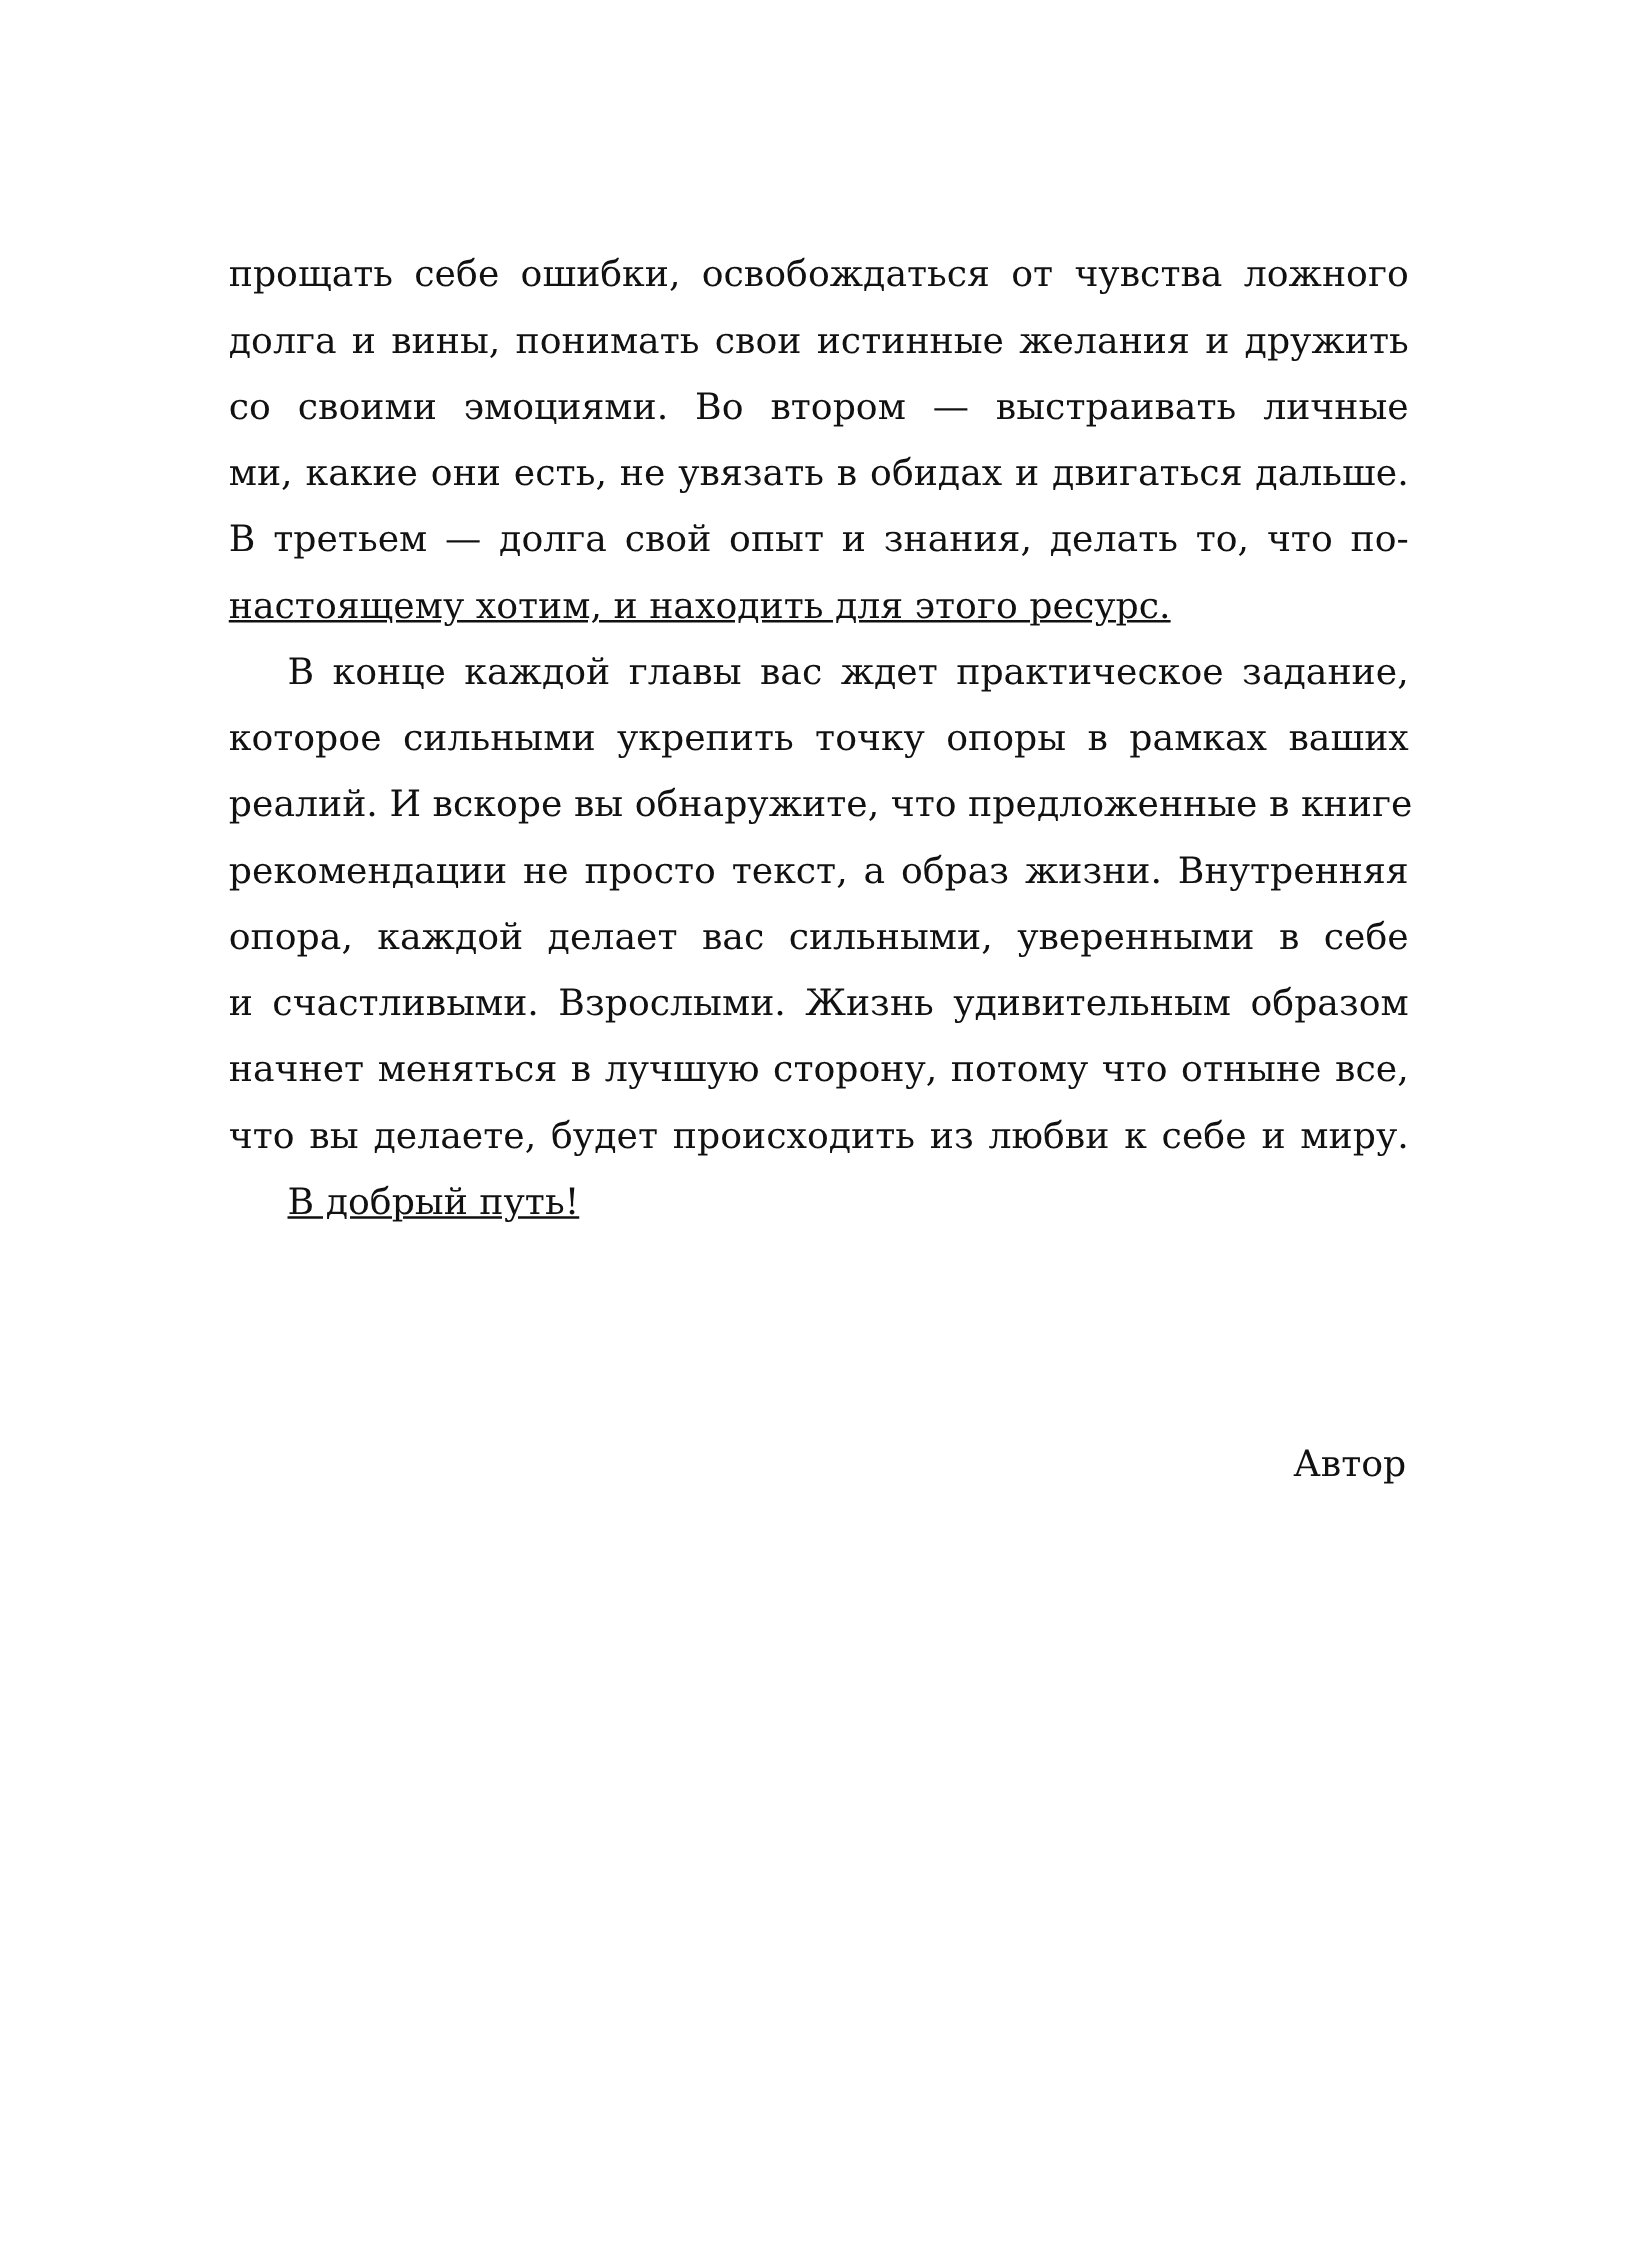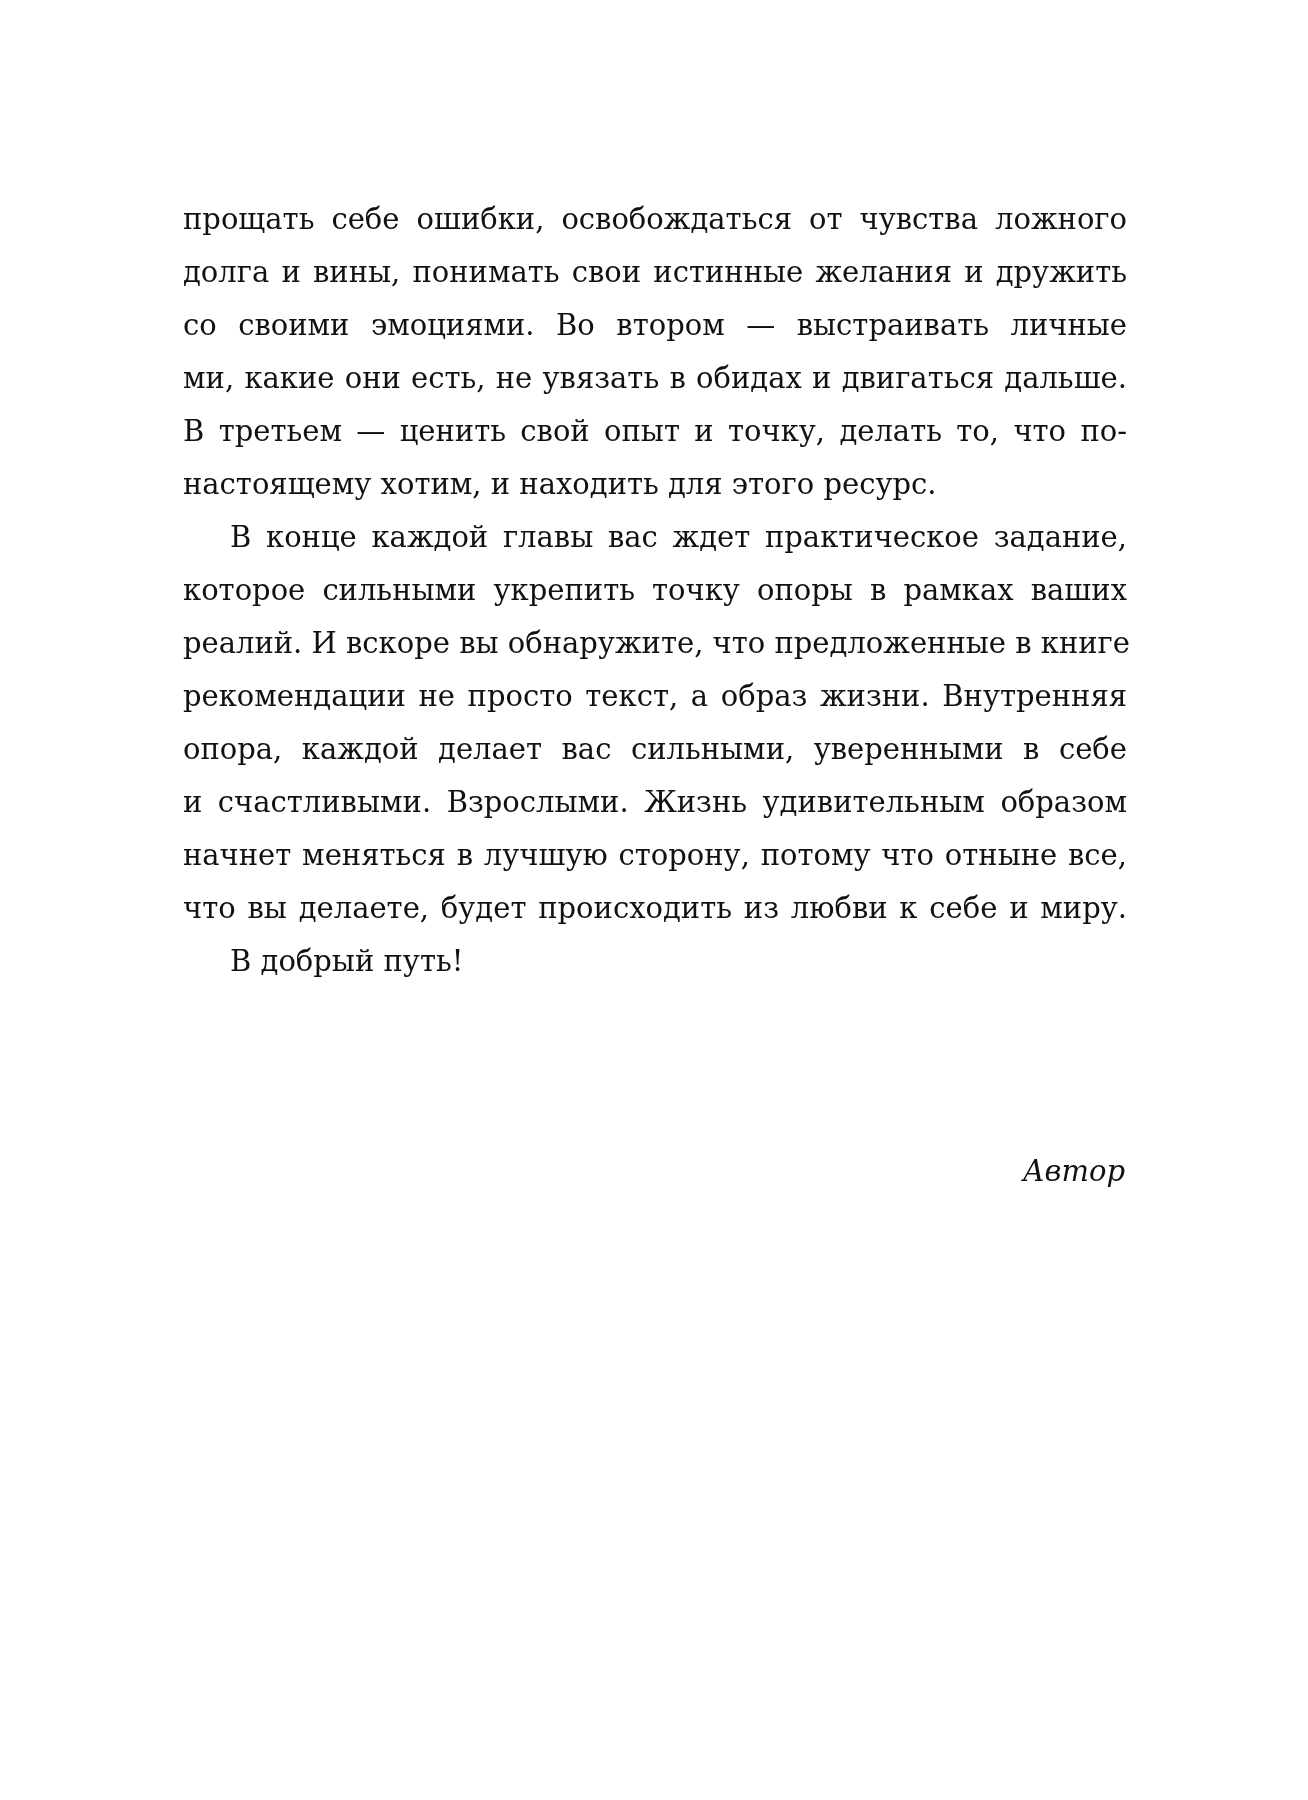--- a/index.html
+++ b/index.html
@@ -9,39 +9,39 @@
   }
   .text-block {
     position: absolute; left: 183px; top: 193px; width: 944px;
     font-family: "DejaVu Serif", "Liberation Serif", serif;
     font-size: 29px; color: #111111;
   }
   .line {
     display: block; height: 53px; line-height: 53px; white-space: nowrap;
     text-align: justify; text-align-last: justify;
   }
-  .line.last { text-align-last: left; }
+  .line.last { text-align-last: left; text-decoration: underline; }
   .line.indent { padding-left: 47px; }
   .signature {
     position: absolute; top: 1145px; right: 183px;
     font-family: "DejaVu Serif", "Liberation Serif", serif;
-    font-style: italic; font-size: 29px; line-height: 53px; color: #111111;
+    font-size: 29px; line-height: 53px; color: #111111;
   }
 </style>
 </head>
 <body>
 
 <div class="page">
   <div class="text-block">
     <div>
       <span class="line">прощать себе ошибки, освобождаться от чувства ложного</span>
       <span class="line">долга и вины, понимать свои истинные желания и дружить</span>
       <span class="line">со своими эмоциями. Во втором — выстраивать личные</span>
       <span class="line">ми, какие они есть, не увязать в обидах и двигаться дальше.</span>
-      <span class="line">В третьем — ценить свой опыт и точку, делать то, что по-</span>
+      <span class="line">В третьем — долга свой опыт и знания, делать то, что по-</span>
       <span class="line last">настоящему хотим, и находить для этого ресурс.</span>
     </div>
     <div>
       <span class="line indent">В конце каждой главы вас ждет практическое задание,</span>
       <span class="line">которое сильными укрепить точку опоры в рамках ваших</span>
       <span class="line">реалий. И вскоре вы обнаружите, что предложенные в книге</span>
       <span class="line">рекомендации не просто текст, а образ жизни. Внутренняя</span>
       <span class="line">опора, каждой делает вас сильными, уверенными в себе</span>
       <span class="line">и счастливыми. Взрослыми. Жизнь удивительным образом</span>
       <span class="line">начнет меняться в лучшую сторону, потому что отныне все,</span>

